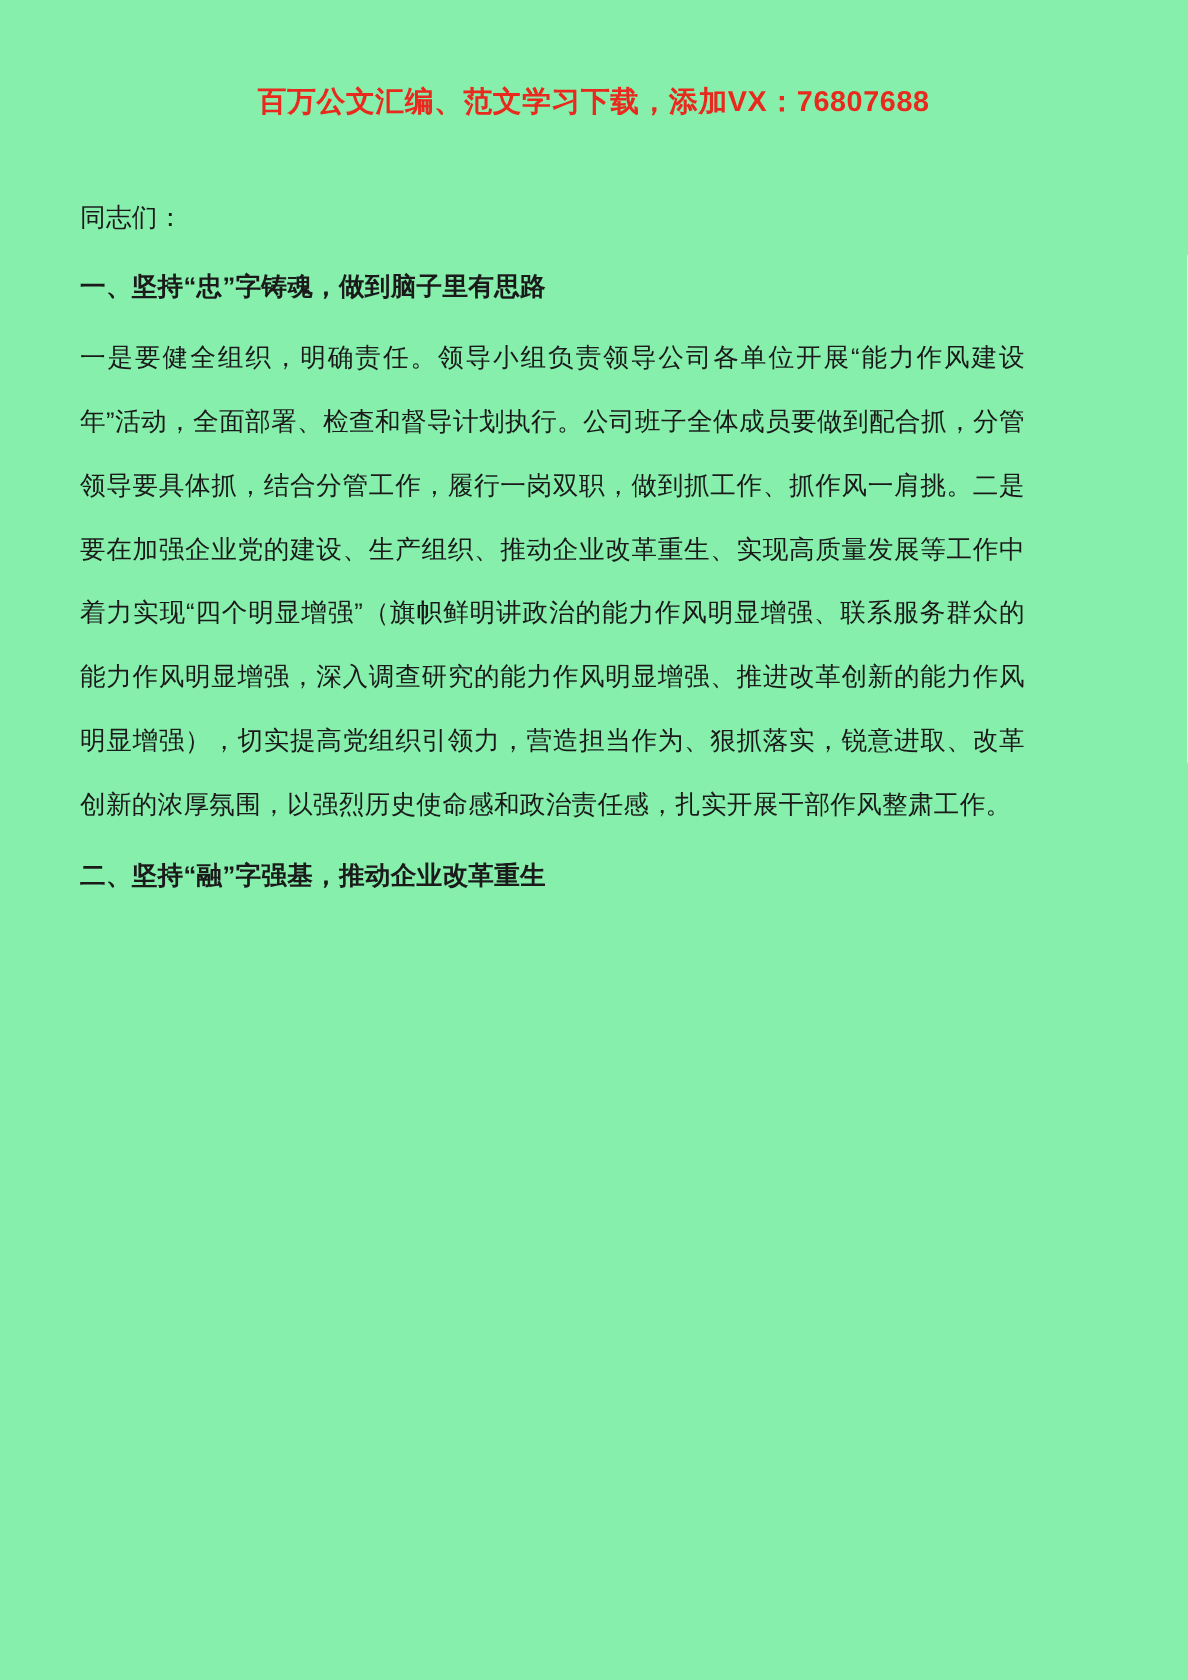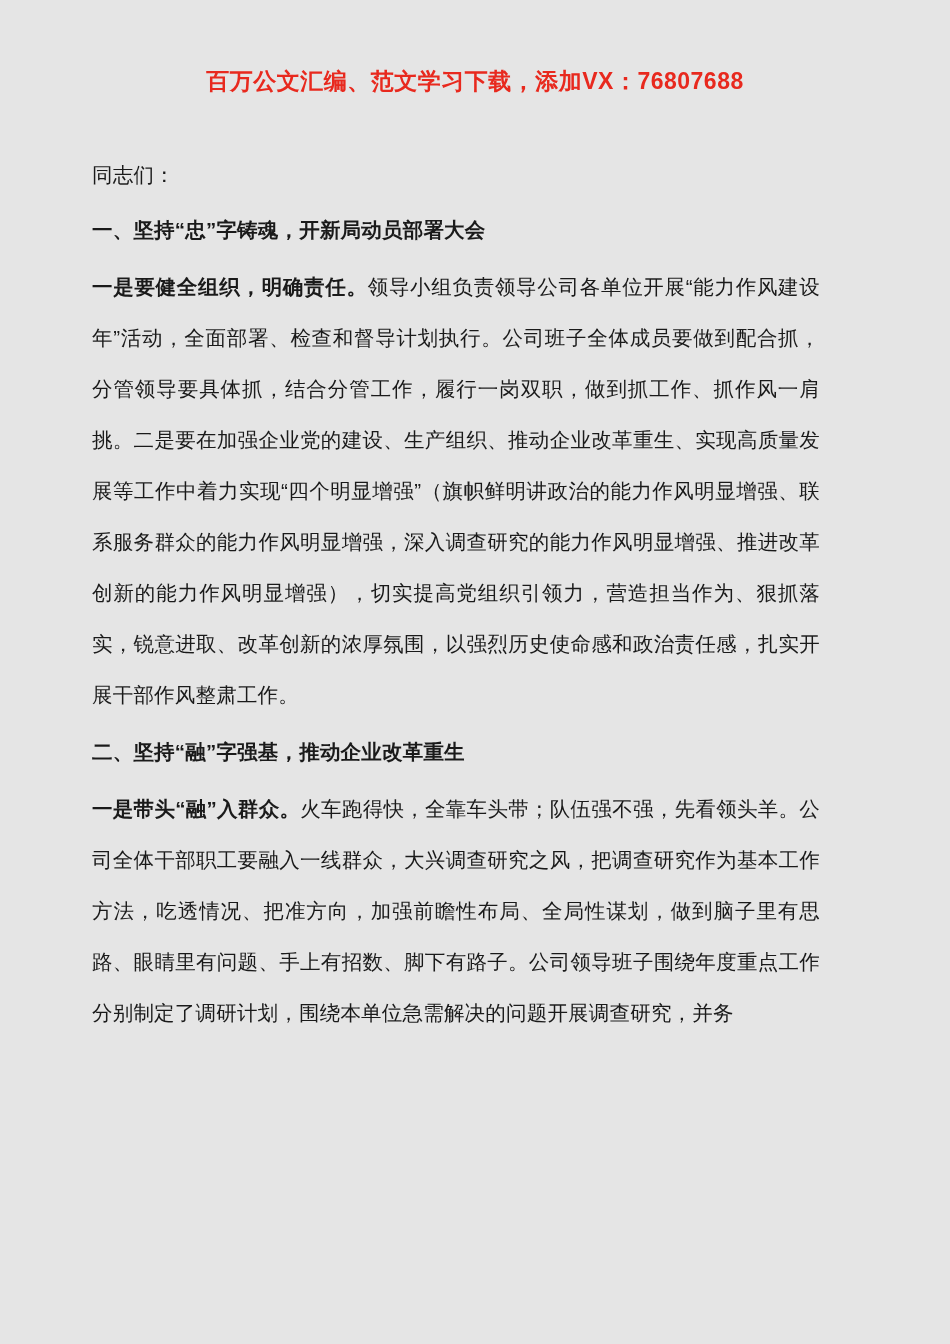--- a/index.html
+++ b/index.html
@@ -13,35 +13,35 @@
     font-family: "Liberation Sans", sans-serif;
     color: #000000;
     overflow: hidden;
   }
   .page {
     width: 950px;
     height: 1344px;
     box-sizing: border-box;
     padding: 0;
     position: relative;
-    background: #e5e5e5;
+    background: #86efac;
   }
   .banner {
     text-align: center;
     color: #e8291e;
     font-size: 23px;
     font-weight: 600;
     letter-spacing: 0.5px;
     padding-top: 66px;
     padding-bottom: 0;
     font-family: "Liberation Sans", sans-serif;
   }
   .content {
     margin: 0 auto;
-    padding-left: 92px;
+    padding-left: 64px;
     padding-right: 130px;
     padding-top: 52px;
     box-sizing: border-box;
     width: 950px;
   }
   p {
     margin: 0 0 6px 0;
     font-size: 20.5px;
     line-height: 51px;
     text-align: justify;
@@ -49,41 +49,38 @@
     letter-spacing: 0.2px;
     color: #1a1a1a;
   }
   p.salutation {
     margin-bottom: 4px;
   }
   p.heading {
     font-weight: bold;
   }
   .b {
-    font-weight: bold;
+    font-weight: normal;
   }
 </style>
 </head>
 <body>
 
 <div class="page">
 
   <div class="banner">百万公文汇编、范文学习下载，添加VX：76807688</div>
 
   <div class="content">
 
     <p class="salutation">同志们：</p>
 
 
-    <p class="heading">一、坚持“忠”字铸魂，开新局动员部署大会</p>
+    <p class="heading">一、坚持“忠”字铸魂，做到脑子里有思路</p>
 
     <p>
       <span class="b">一是要健全组织，明确责任。</span><span>领导小组负责领导公司各单位开展“能力作风建设年”活动，全面部署、检查和督导计划执行。公司班子全体成员要做到配合抓，分管领导要具体抓，结合分管工作，履行一岗双职，做到抓工作、抓作风一肩挑。二是要在加强企业党的建设、生产组织、推动企业改革重生、实现高质量发展等工作中着力实现“四个明显增强”（旗帜鲜明讲政治的能力作风明显增强、联系服务群众的能力作风明显增强，深入调查研究的能力作风明显增强、推进改革创新的能力作风明显增强），切实提高党组织引领力，营造担当作为、狠抓落实，锐意进取、改革创新的浓厚氛围，以强烈历史使命感和政治责任感，扎实开展干部作风整肃工作。</span>
     </p>
 
     <p class="heading">二、坚持“融”字强基，推动企业改革重生</p>
 
-    <p>
-      <span class="b">一是带头“融”入群众。</span><span>火车跑得快，全靠车头带；队伍强不强，先看领头羊。公司全体干部职工要融入一线群众，大兴调查研究之风，把调查研究作为基本工作方法，吃透情况、把准方向，加强前瞻性布局、全局性谋划，做到脑子里有思路、眼睛里有问题、手上有招数、脚下有路子。公司领导班子围绕年度重点工作分别制定了调研计划，围绕本单位急需解决的问题开展调查研究，并务</span>
-    </p>
 
   </div>
 </div>
 
 </body></html>

